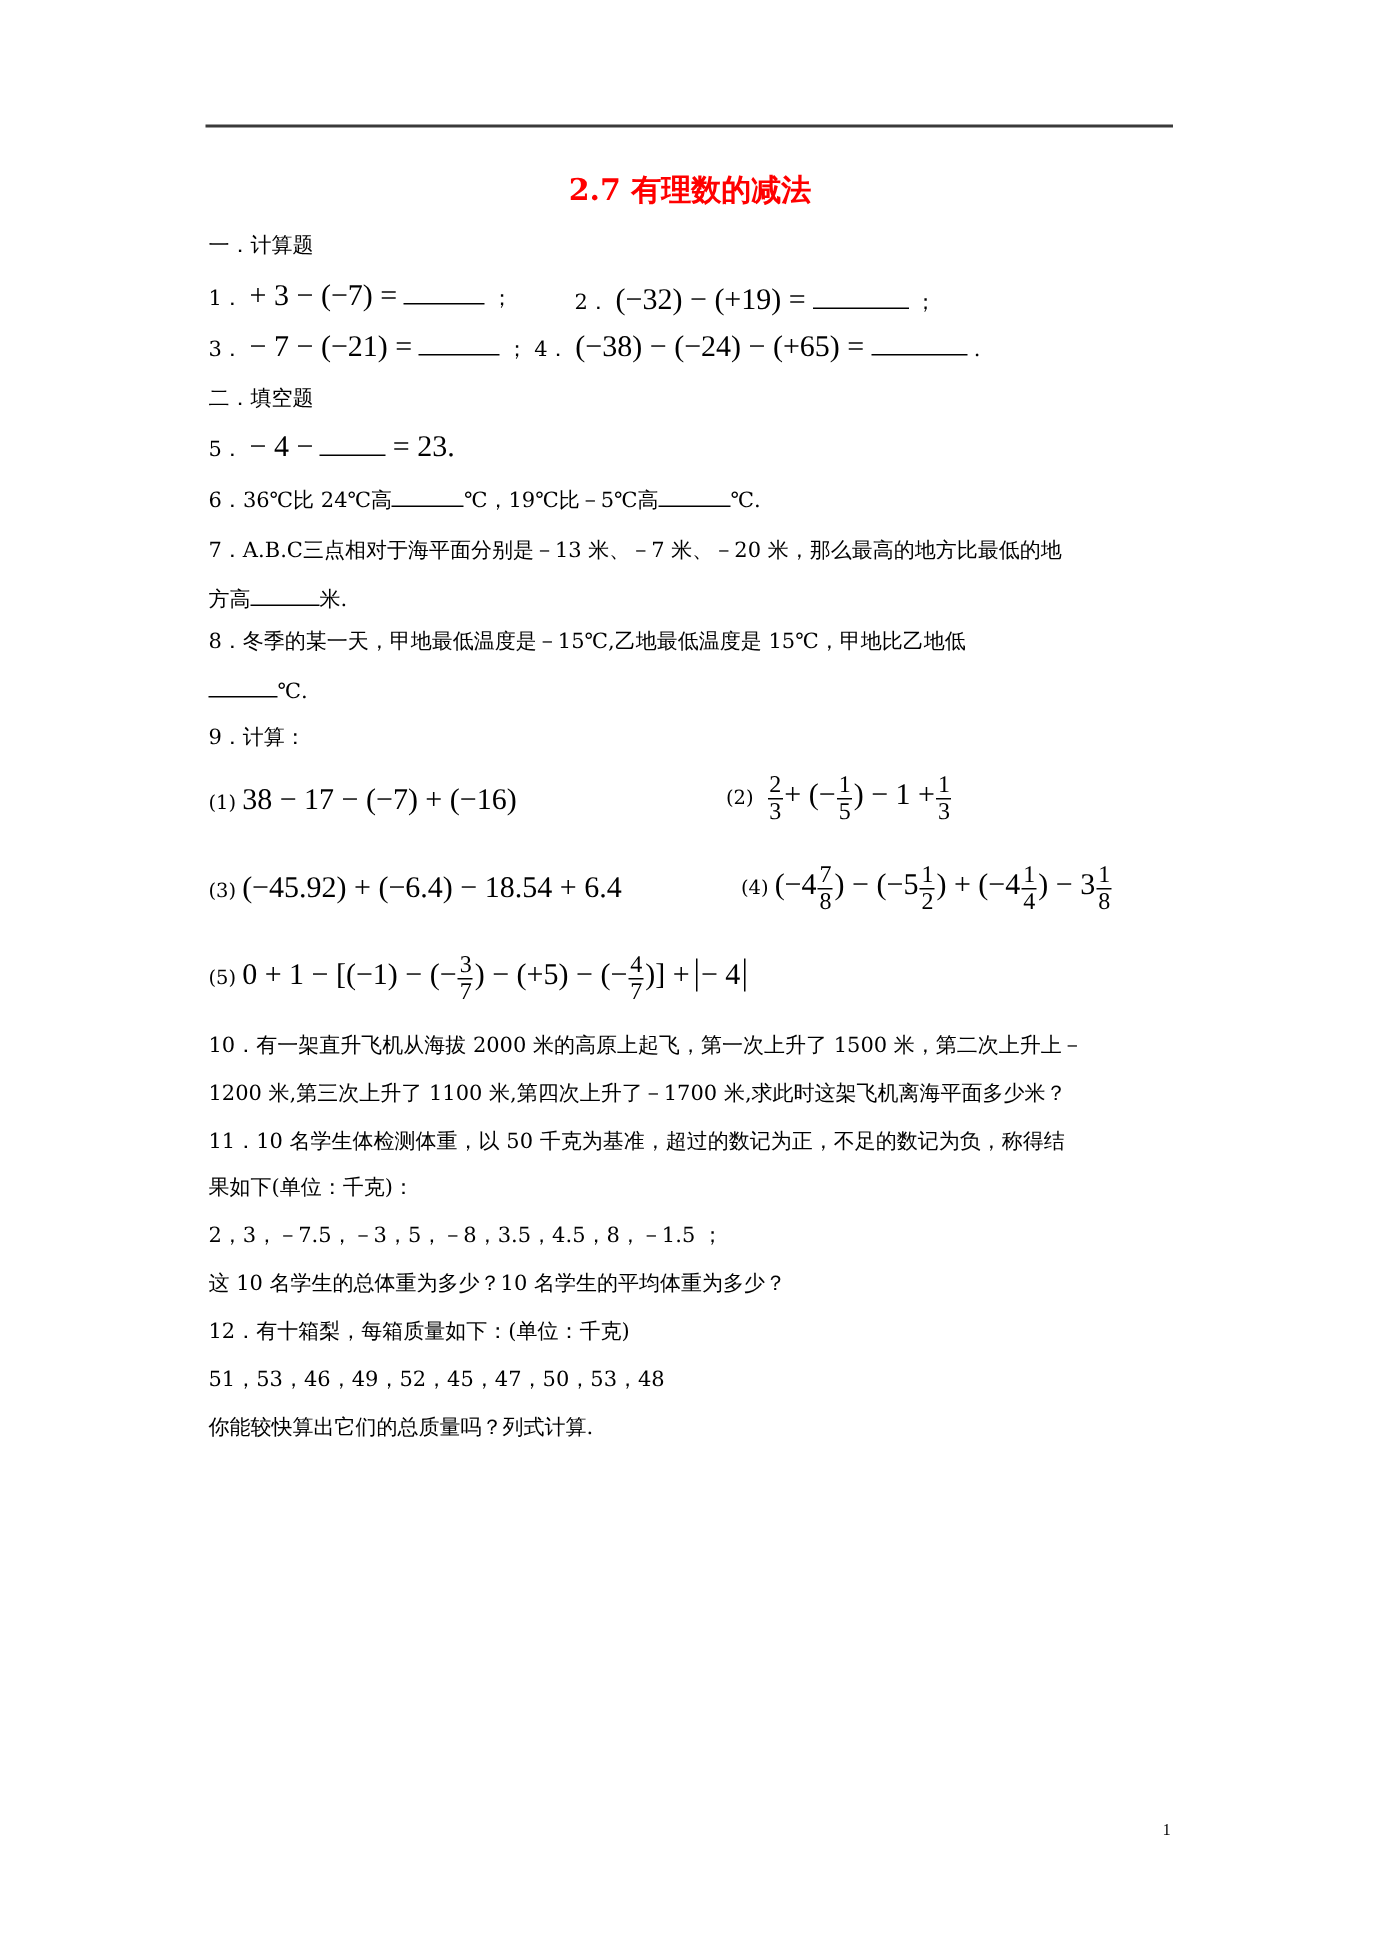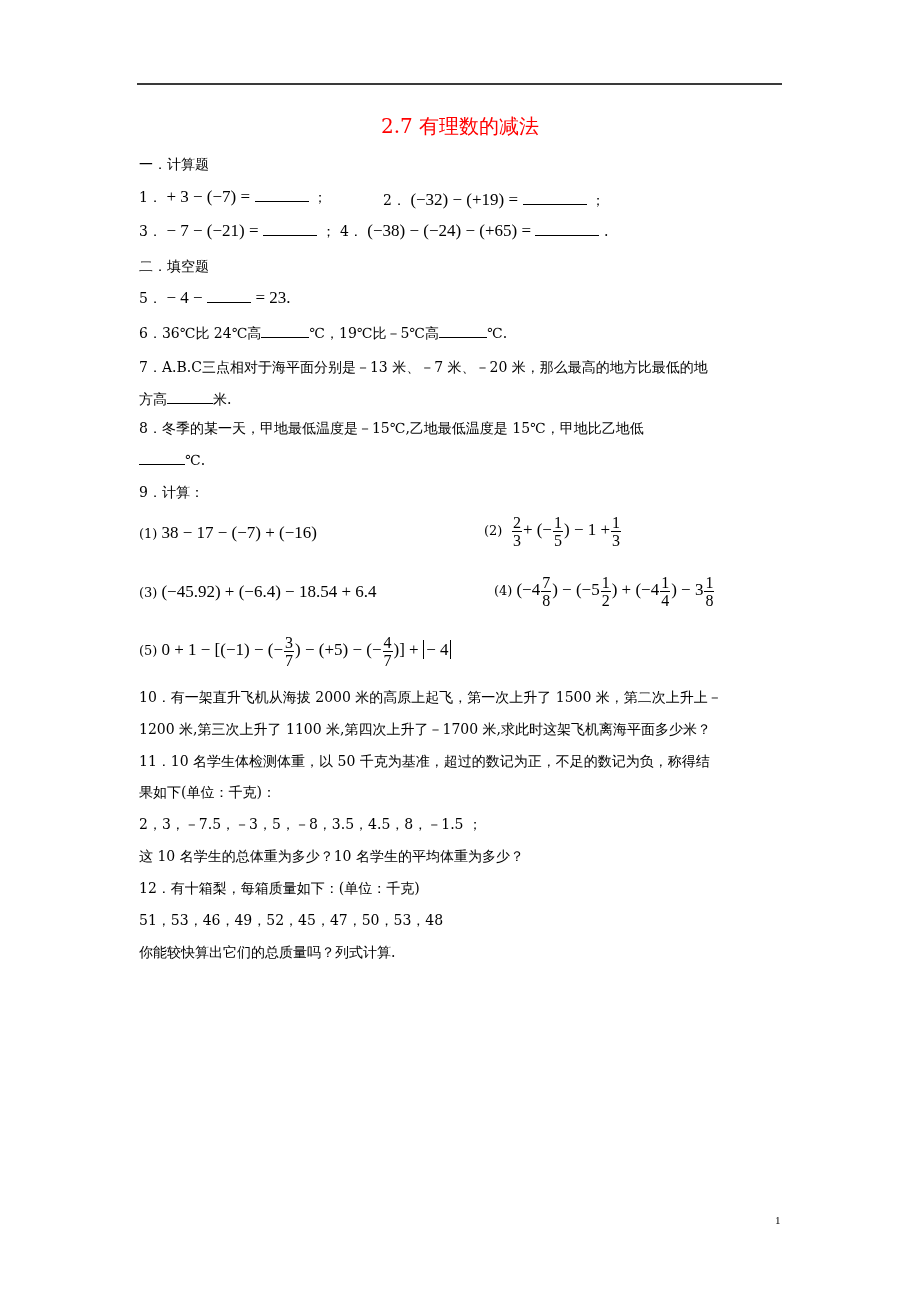--- a/index.html
+++ b/index.html
@@ -1,22 +1,22 @@
 <!DOCTYPE html>
 <html><head>
 <meta charset="utf-8">
 <style>
   html, body { margin: 0; padding: 0; background: #ffffff; }
   body { width: 920px; height: 1302px; position: relative; overflow: hidden;
          font-family: "DejaVu Serif", "Liberation Serif", serif; color: #000; }
   .rule { position: absolute; left: 137px; top: 83px; width: 645px; height: 2px; background: #3a3a3a; }
   .title { position: absolute; left: 0; width: 920px; top: 113px; text-align: center;
-           color: #ff0000; font-size: 20px; font-weight: normal; }
+           color: #ff0000; font-size: 20px; font-weight: bold; }
   .line { position: absolute; left: 139px; font-size: 14px; white-space: nowrap; line-height: 20px; text-align: right; }
-  .math { font-family: "Liberation Serif", "DejaVu Serif", serif; font-size: 17px; }
+  .math { font-family: "Liberation Serif", "DejaVu Serif", serif; font-size: 20px; }
   .blank { display: inline-block; border-bottom: 1px solid #000; height: 14px; vertical-align: baseline; }
   .frac { display: inline-flex; flex-direction: column; align-items: center; vertical-align: middle;
           font-family: "Liberation Serif", serif; font-size: 16px; line-height: 17px; margin: 0 1px; }
   .frac .num { border-bottom: 1px solid #000; padding: 0 1px; }
   .frac .den { padding: 0 1px; }
   .lbl { font-size: 13px; margin-right: 4px; }
   .abs { border-left: 1px solid #000; border-right: 1px solid #000; padding: 0 2px; }
   .pagenum { position: absolute; left: 775px; top: 1214px; font-size: 11px; font-family: "Liberation Serif", serif; }
 </style>
 </head>

